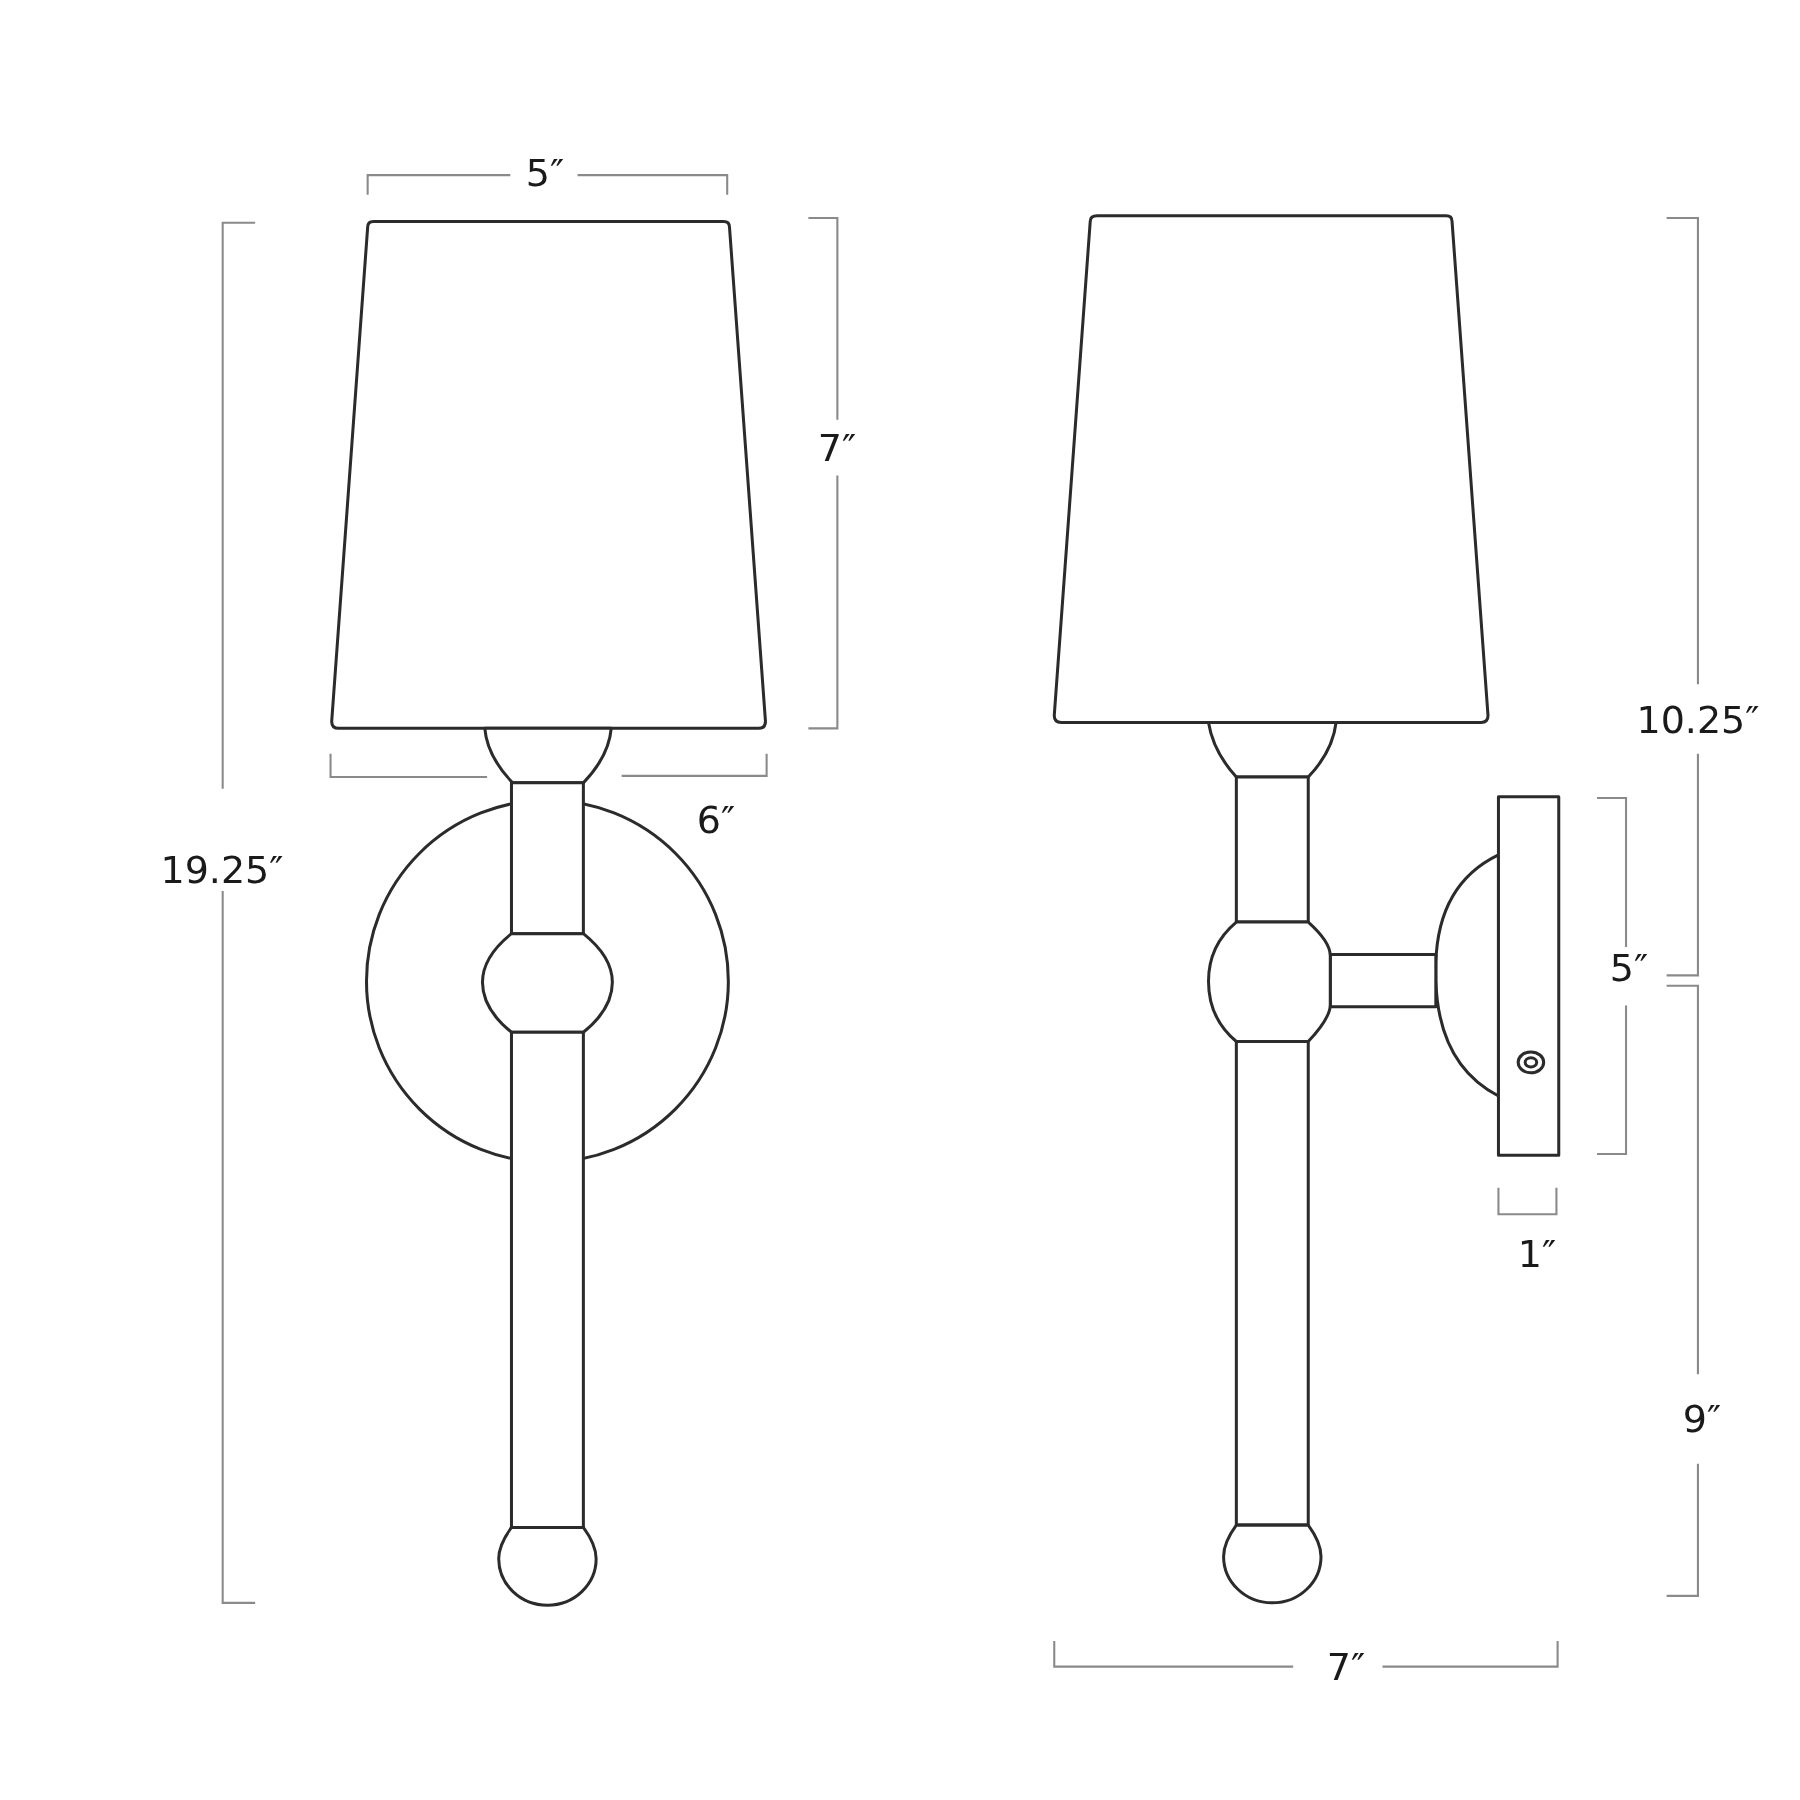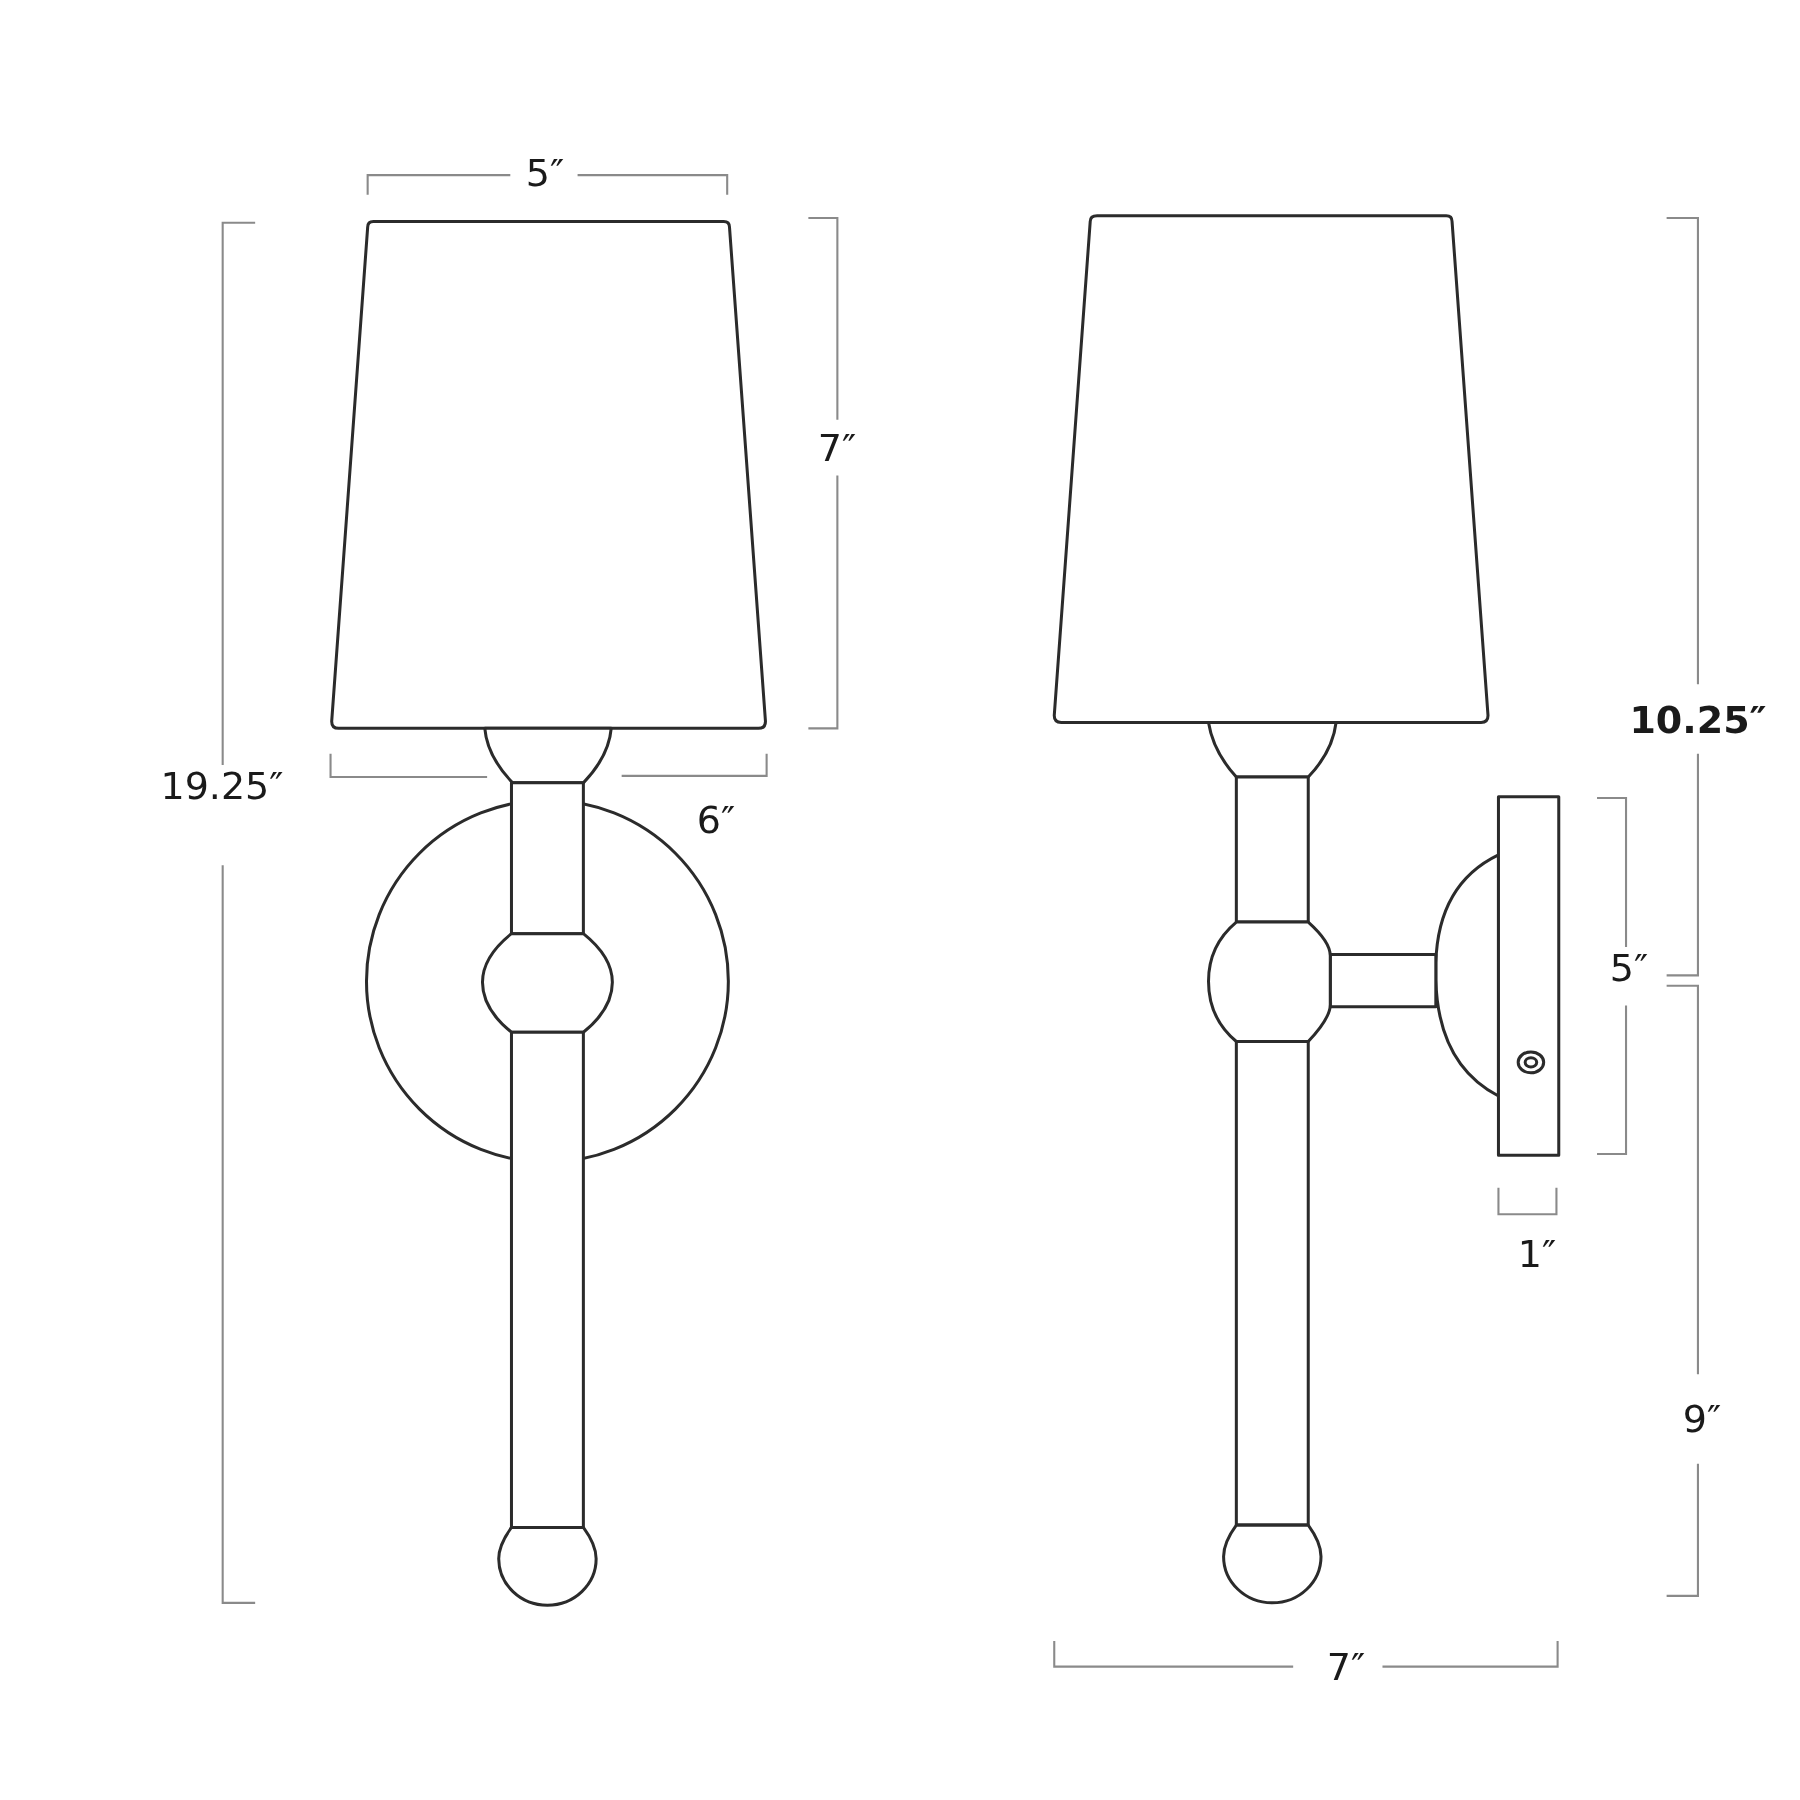--- a/index.html
+++ b/index.html
@@ -73,19 +73,19 @@
 
     <path class="dim" d="M1292 1024 L1292 1047 L1342 1047 L1342 1024"></path>
 
     <path class="dim" d="M909 1415 L909 1437 L1115 1437 M1192 1437 L1343 1437 L1343 1415"></path>
   </g>
 </svg>
 
 <div class="lbl" style="left:545px; top:173px;">5″</div>
 <div class="lbl" style="left:837px; top:448px;">7″</div>
 <div class="lbl" style="left:716px; top:820px;">6″</div>
-<div class="lbl" style="left:222px; top:786px;">19.25″</div>
+<div class="lbl" style="left:222px; top:870px;">19.25″</div>
 
-<div class="lbl" style="left:1698px; top:720px;font-weight:bold;">10.25″</div>
+<div class="lbl" style="left:1698px; top:720px;">10.25″</div>
 <div class="lbl" style="left:1629px; top:968px;">5″</div>
 <div class="lbl" style="left:1537px; top:1254px;">1″</div>
 <div class="lbl" style="left:1702px; top:1419px;">9″</div>
 <div class="lbl" style="left:1346px; top:1667px;">7″</div>
 
 </body></html>

